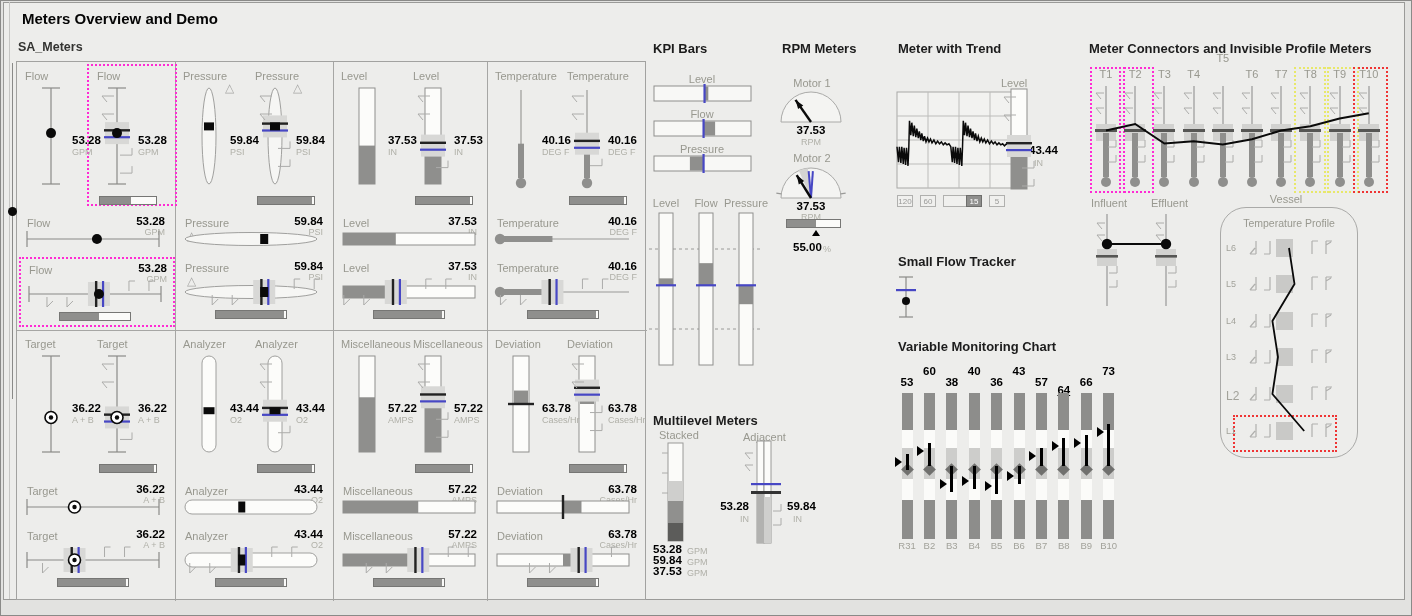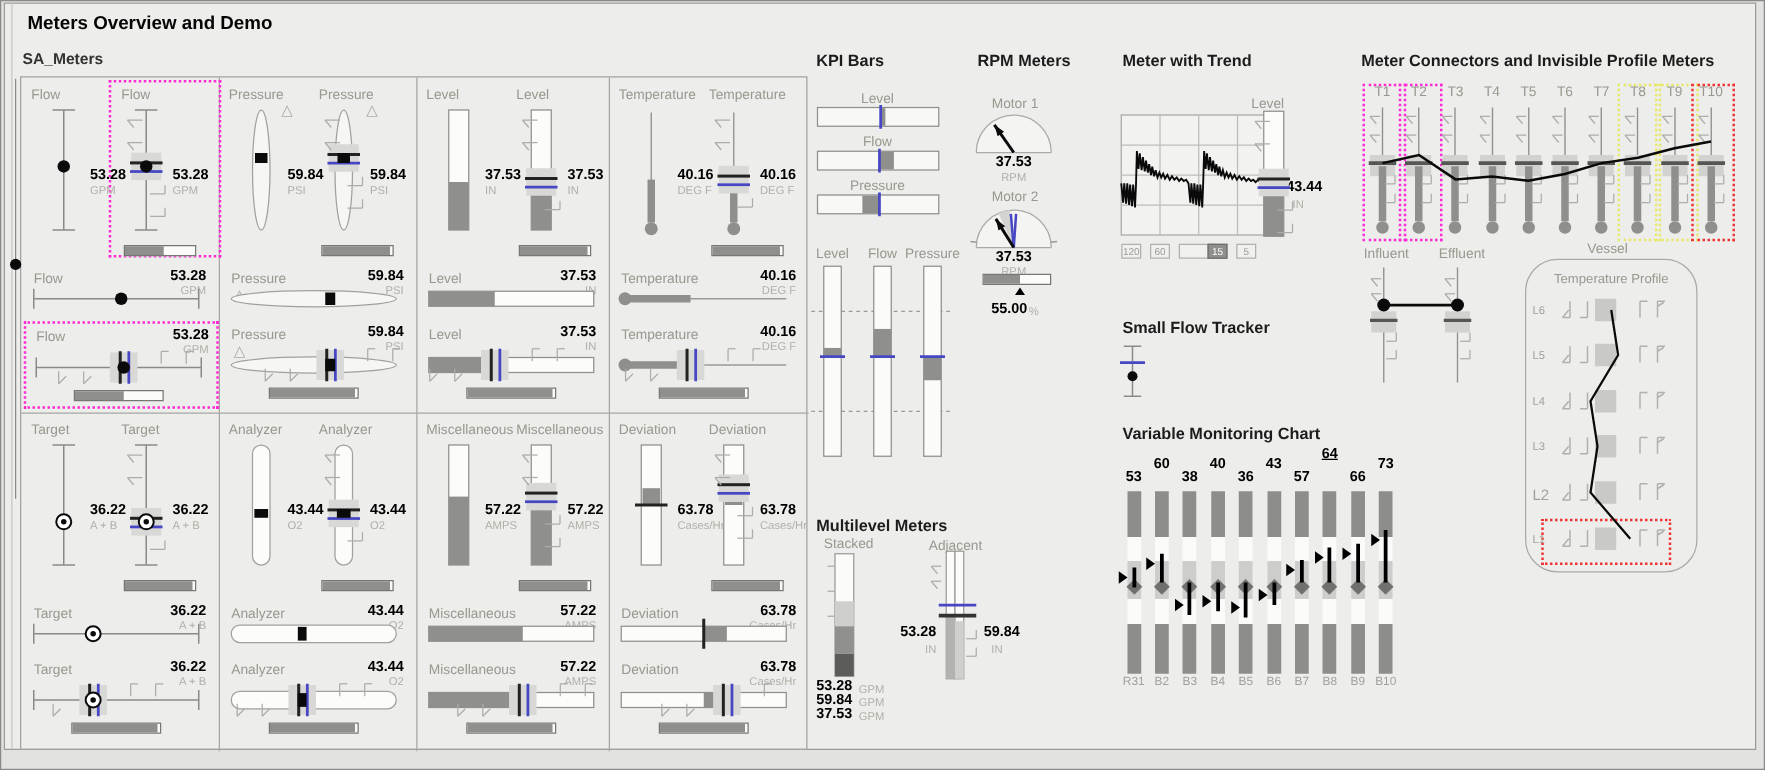--- a/index.html
+++ b/index.html
@@ -703,21 +703,21 @@
     <div class="diamond" style="position: absolute; left: 1013.5px; top: 464px;"></div>
     <div class="vline-mark" style="position: absolute; left: 1016.5px; top: 465px; height: 18.22px;"></div>
     <div class="tri-r" style="position: absolute; left: 1006px; top: 470.22px;"></div>
     <div class="lbl-sm ctr" style="position: absolute; left: 1004px; top: 539px; width: 28px; font-size: 9.5px;">B6</div>
     <div class="val ctr" style="position: absolute; left: 1026.4px; top: 375px; width: 28px;">57</div>
     <div class="strip" style="position: absolute; left: 1034.9px; top: 392px; height: 146px; background: linear-gradient(rgb(141, 141, 139) 0px, rgb(141, 141, 139) 25%, rgb(251, 251, 249) 25%, rgb(251, 251, 249) 38%, rgb(205, 205, 203) 38%, rgb(205, 205, 203) 59%, rgb(251, 251, 249) 59%, rgb(251, 251, 249) 73%, rgb(141, 141, 139) 73%, rgb(141, 141, 139) 100%);"></div>
     <div class="diamond" style="position: absolute; left: 1035.9px; top: 464px;"></div>
     <div class="vline-mark" style="position: absolute; left: 1038.9px; top: 446.78px; height: 18.22px;"></div>
     <div class="tri-r" style="position: absolute; left: 1028.4px; top: 449.78px;"></div>
     <div class="lbl-sm ctr" style="position: absolute; left: 1026.4px; top: 539px; width: 28px; font-size: 9.5px;">B7</div>
-    <div class="val ctr" style="position: absolute; left: 1048.8px; top: 356px; width: 28px; text-decoration: underline;">64</div>
+    <div class="val ctr" style="position: absolute; left: 1048.8px; top: 383px; width: 28px; text-decoration: underline;">64</div>
     <div class="strip" style="position: absolute; left: 1057.3px; top: 392px; height: 146px; background: linear-gradient(rgb(141, 141, 139) 0px, rgb(141, 141, 139) 25%, rgb(251, 251, 249) 25%, rgb(251, 251, 249) 38%, rgb(205, 205, 203) 38%, rgb(205, 205, 203) 59%, rgb(251, 251, 249) 59%, rgb(251, 251, 249) 73%, rgb(141, 141, 139) 73%, rgb(141, 141, 139) 100%);"></div>
     <div class="diamond" style="position: absolute; left: 1058.3px; top: 464px;"></div>
     <div class="vline-mark" style="position: absolute; left: 1061.3px; top: 436.56px; height: 28.44px;"></div>
     <div class="tri-r" style="position: absolute; left: 1050.8px; top: 439.56px;"></div>
     <div class="lbl-sm ctr" style="position: absolute; left: 1048.8px; top: 539px; width: 28px; font-size: 9.5px;">B8</div>
     <div class="val ctr" style="position: absolute; left: 1071.2px; top: 375px; width: 28px;">66</div>
     <div class="strip" style="position: absolute; left: 1079.7px; top: 392px; height: 146px; background: linear-gradient(rgb(141, 141, 139) 0px, rgb(141, 141, 139) 25%, rgb(251, 251, 249) 25%, rgb(251, 251, 249) 38%, rgb(205, 205, 203) 38%, rgb(205, 205, 203) 59%, rgb(251, 251, 249) 59%, rgb(251, 251, 249) 73%, rgb(141, 141, 139) 73%, rgb(141, 141, 139) 100%);"></div>
     <div class="diamond" style="position: absolute; left: 1080.7px; top: 464px;"></div>
     <div class="vline-mark" style="position: absolute; left: 1083.7px; top: 433.64px; height: 31.36px;"></div>
     <div class="tri-r" style="position: absolute; left: 1073.2px; top: 436.64px;"></div>
@@ -787,21 +787,21 @@
       <line x1="3" y1="25" x2="8" y2="31" stroke="#acacaa" stroke-width="1"></line>
       <rect x="3" y="41" width="20" height="17" fill="#d2d2d0"></rect>
       <rect x="2" y="46" width="22" height="3" fill="#565654"></rect>
       <line x1="13" y1="50" x2="13" y2="94" stroke="#8f8f8d" stroke-width="6"></line>
       <circle cx="13" cy="99" r="5" fill="#8f8f8d"></circle>
       <line x1="15" y1="64" x2="23" y2="64" stroke="#acacaa" stroke-width="1"></line>
       <line x1="23" y1="64" x2="23" y2="57" stroke="#acacaa" stroke-width="1"></line>
       <line x1="15" y1="79" x2="23" y2="79" stroke="#acacaa" stroke-width="1"></line>
       <line x1="23" y1="79" x2="23" y2="72" stroke="#acacaa" stroke-width="1"></line>
     </svg>
-    <div class="lbl ctr" style="position: absolute; left: 1206.8px; top: 67px; width: 30px;">T5</div>
+    <div class="lbl ctr" style="position: absolute; left: 1206.8px; top: 51px; width: 30px;">T5</div>
     <svg width="26" height="108" style="position: absolute; left: 1208.8px; top: 82px; overflow: visible;">
       <line x1="13" y1="3" x2="13" y2="92" stroke="#909090" stroke-width="1.1"></line>
       <line x1="3" y1="10" x2="11" y2="10" stroke="#acacaa" stroke-width="1"></line>
       <line x1="3" y1="10" x2="8" y2="16" stroke="#acacaa" stroke-width="1"></line>
       <line x1="3" y1="25" x2="11" y2="25" stroke="#acacaa" stroke-width="1"></line>
       <line x1="3" y1="25" x2="8" y2="31" stroke="#acacaa" stroke-width="1"></line>
       <rect x="3" y="41" width="20" height="17" fill="#d2d2d0"></rect>
       <rect x="2" y="46" width="22" height="3" fill="#565654"></rect>
       <line x1="13" y1="50" x2="13" y2="94" stroke="#8f8f8d" stroke-width="6"></line>
       <circle cx="13" cy="99" r="5" fill="#8f8f8d"></circle>

